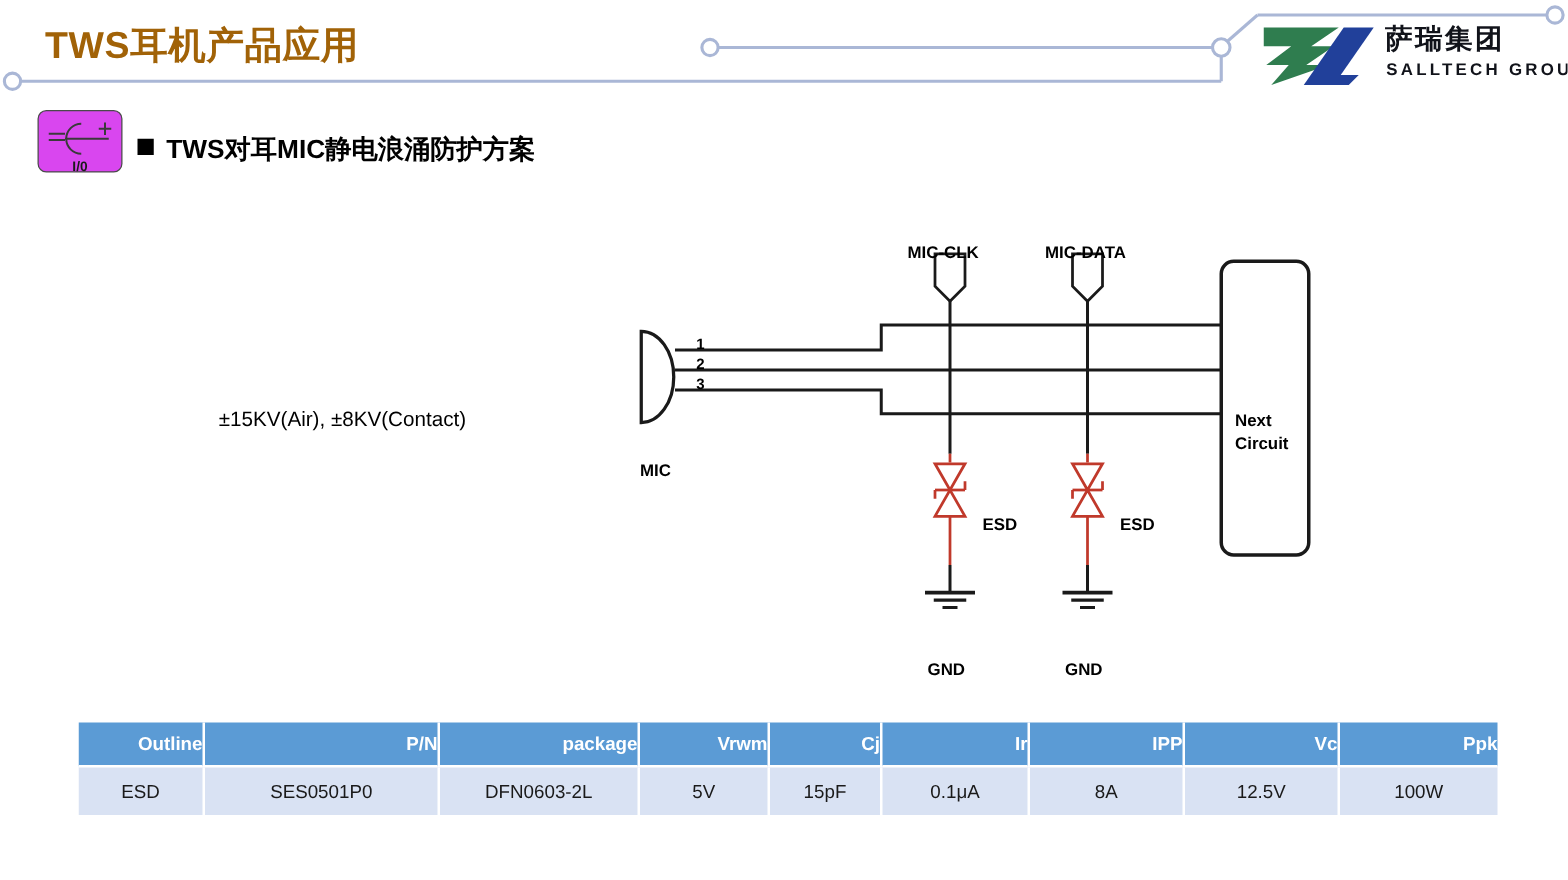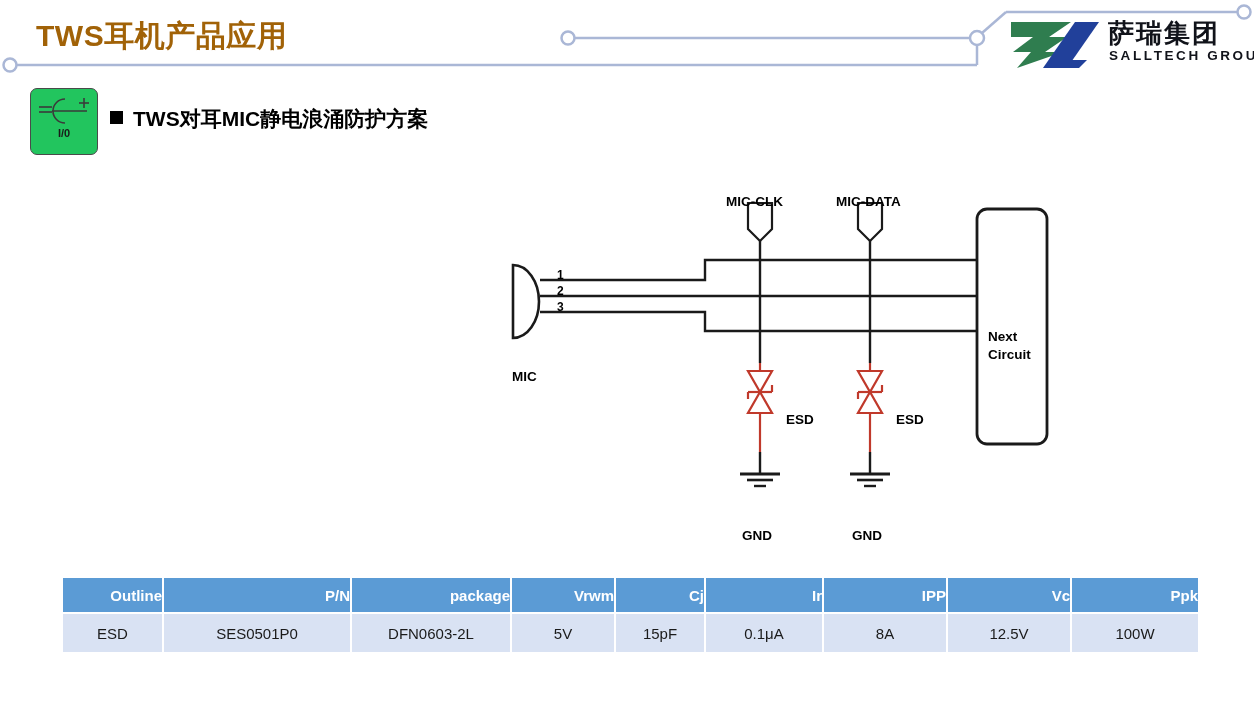--- a/index.html
+++ b/index.html
@@ -40,21 +40,21 @@
     left: 1009px;
     top: 16px;
     width: 240px;
     height: 58px;
   }
   #logo-mark { position: absolute; left: 0; top: 4px; }
   #logo-text-cn {
     position: absolute;
     left: 99px;
     top: 0px;
-    font-size: 26px;
+    font-size: 22px;
     font-weight: bold;
     color: #11131a;
     letter-spacing: 2px;
     white-space: nowrap;
     font-family: Liberation Serif, serif;
   }
   #logo-text-en {
     position: absolute;
     left: 100px;
     top: 32px;
@@ -64,24 +64,24 @@
     letter-spacing: 2.6px;
     white-space: nowrap;
   }
 
   
   #io-icon-box {
     position: absolute;
     left: 30px;
     top: 88px;
     width: 68px;
-    height: 67px;
+    height: 50px;
     border: 1.6px solid #4a4a4a;
     border-radius: 7px;
-    background: #22c55e;
+    background: #d946ef;
     box-sizing: border-box;
   }
   #section-bullet {
     position: absolute;
     left: 110px;
     top: 111px;
     width: 13px;
     height: 13px;
     background: #000000;
   }
@@ -221,20 +221,21 @@
 
     <line x1="48" y1="14" x2="58" y2="14" stroke="#3a3a3a" stroke-width="1.6"></line>
     <line x1="53" y1="9" x2="53" y2="19" stroke="#3a3a3a" stroke-width="1.6"></line>
     <text x="33" y="48" font-family="Liberation Sans, sans-serif" font-size="11" font-weight="bold" fill="#1a1a1a" text-anchor="middle">I/0</text>
   </svg>
 </div>
 <div id="section-bullet"></div>
 <div id="section-title">TWS对耳MIC静电浪涌防护方案</div>
 
 <div id="iec-note">
+  <div>±15KV(Air), ±8KV(Contact)</div>
 </div>
 
 <svg id="circuit" viewBox="0 0 1254 704" width="1254" height="704">
 
   <path d="M 513 265 L 513 338 A 26 36.5 0 0 0 513 265 Z" fill="#ffffff" stroke="#1a1a1a" stroke-width="2.6"></path>
 
   <polyline points="540,280 705,280 705,260 977,260" fill="none" stroke="#1a1a1a" stroke-width="2.4"></polyline>
 
   <polyline points="540,296 977,296" fill="none" stroke="#1a1a1a" stroke-width="2.4"></polyline>
 

